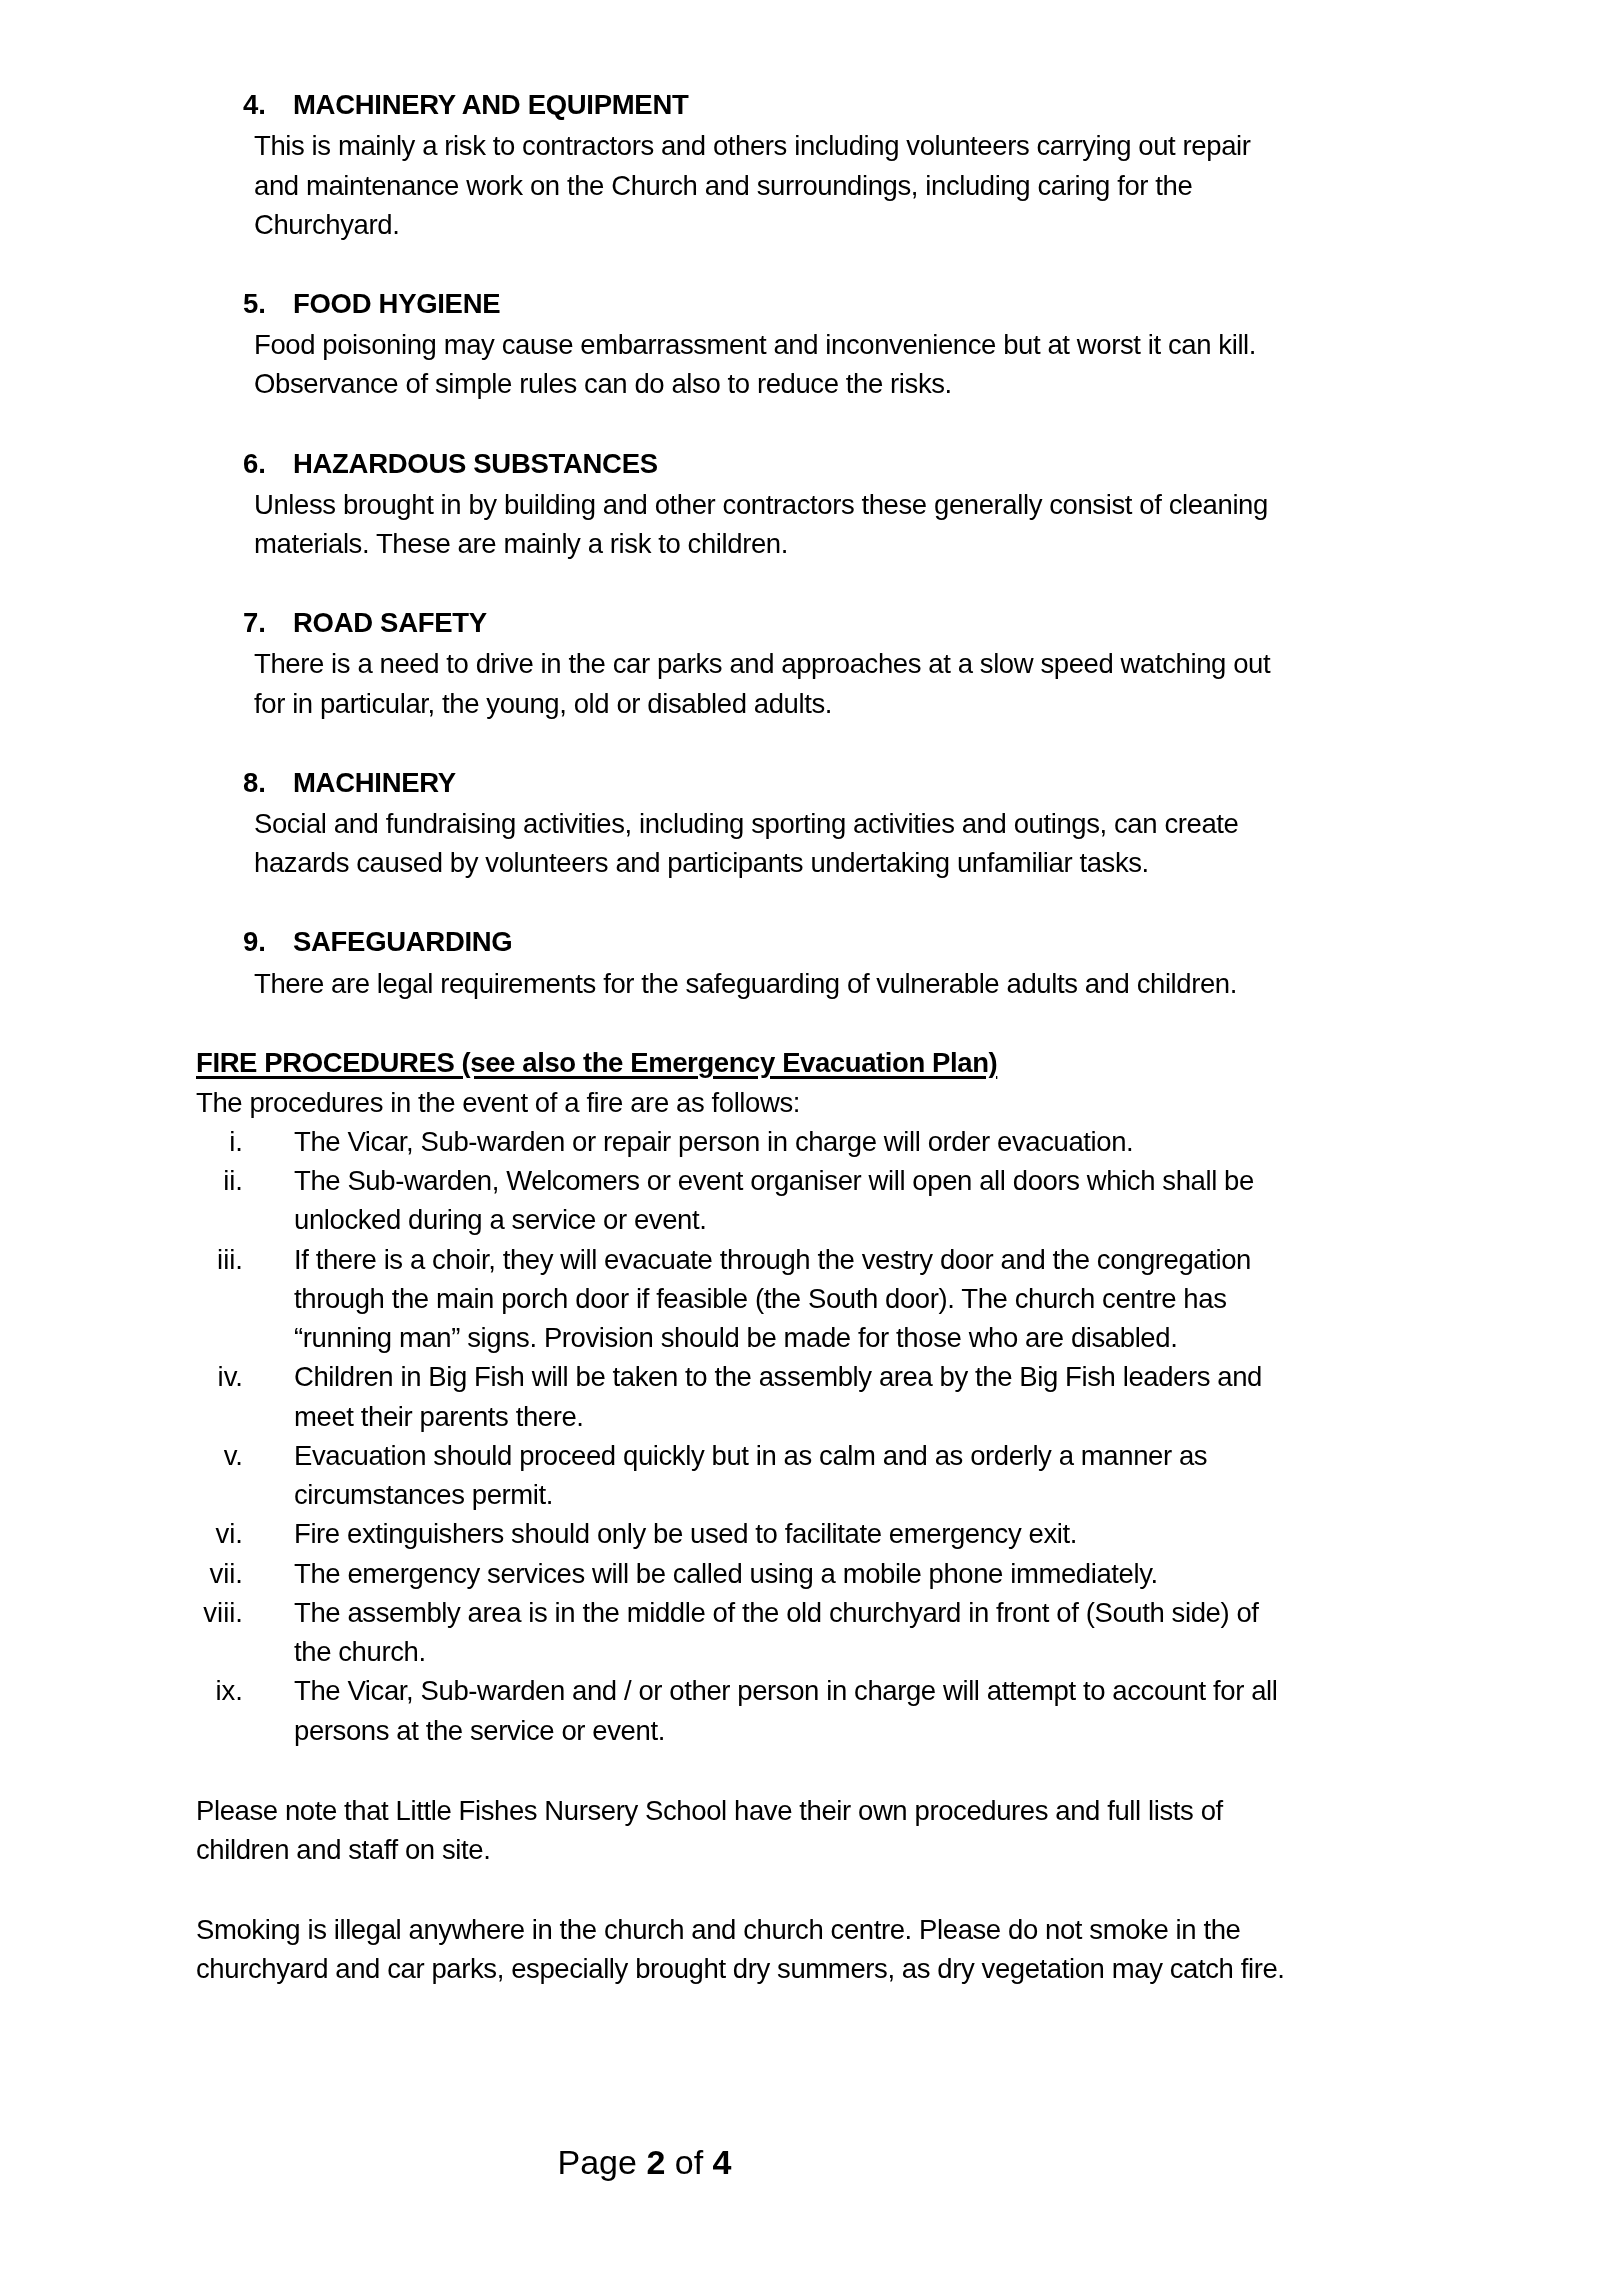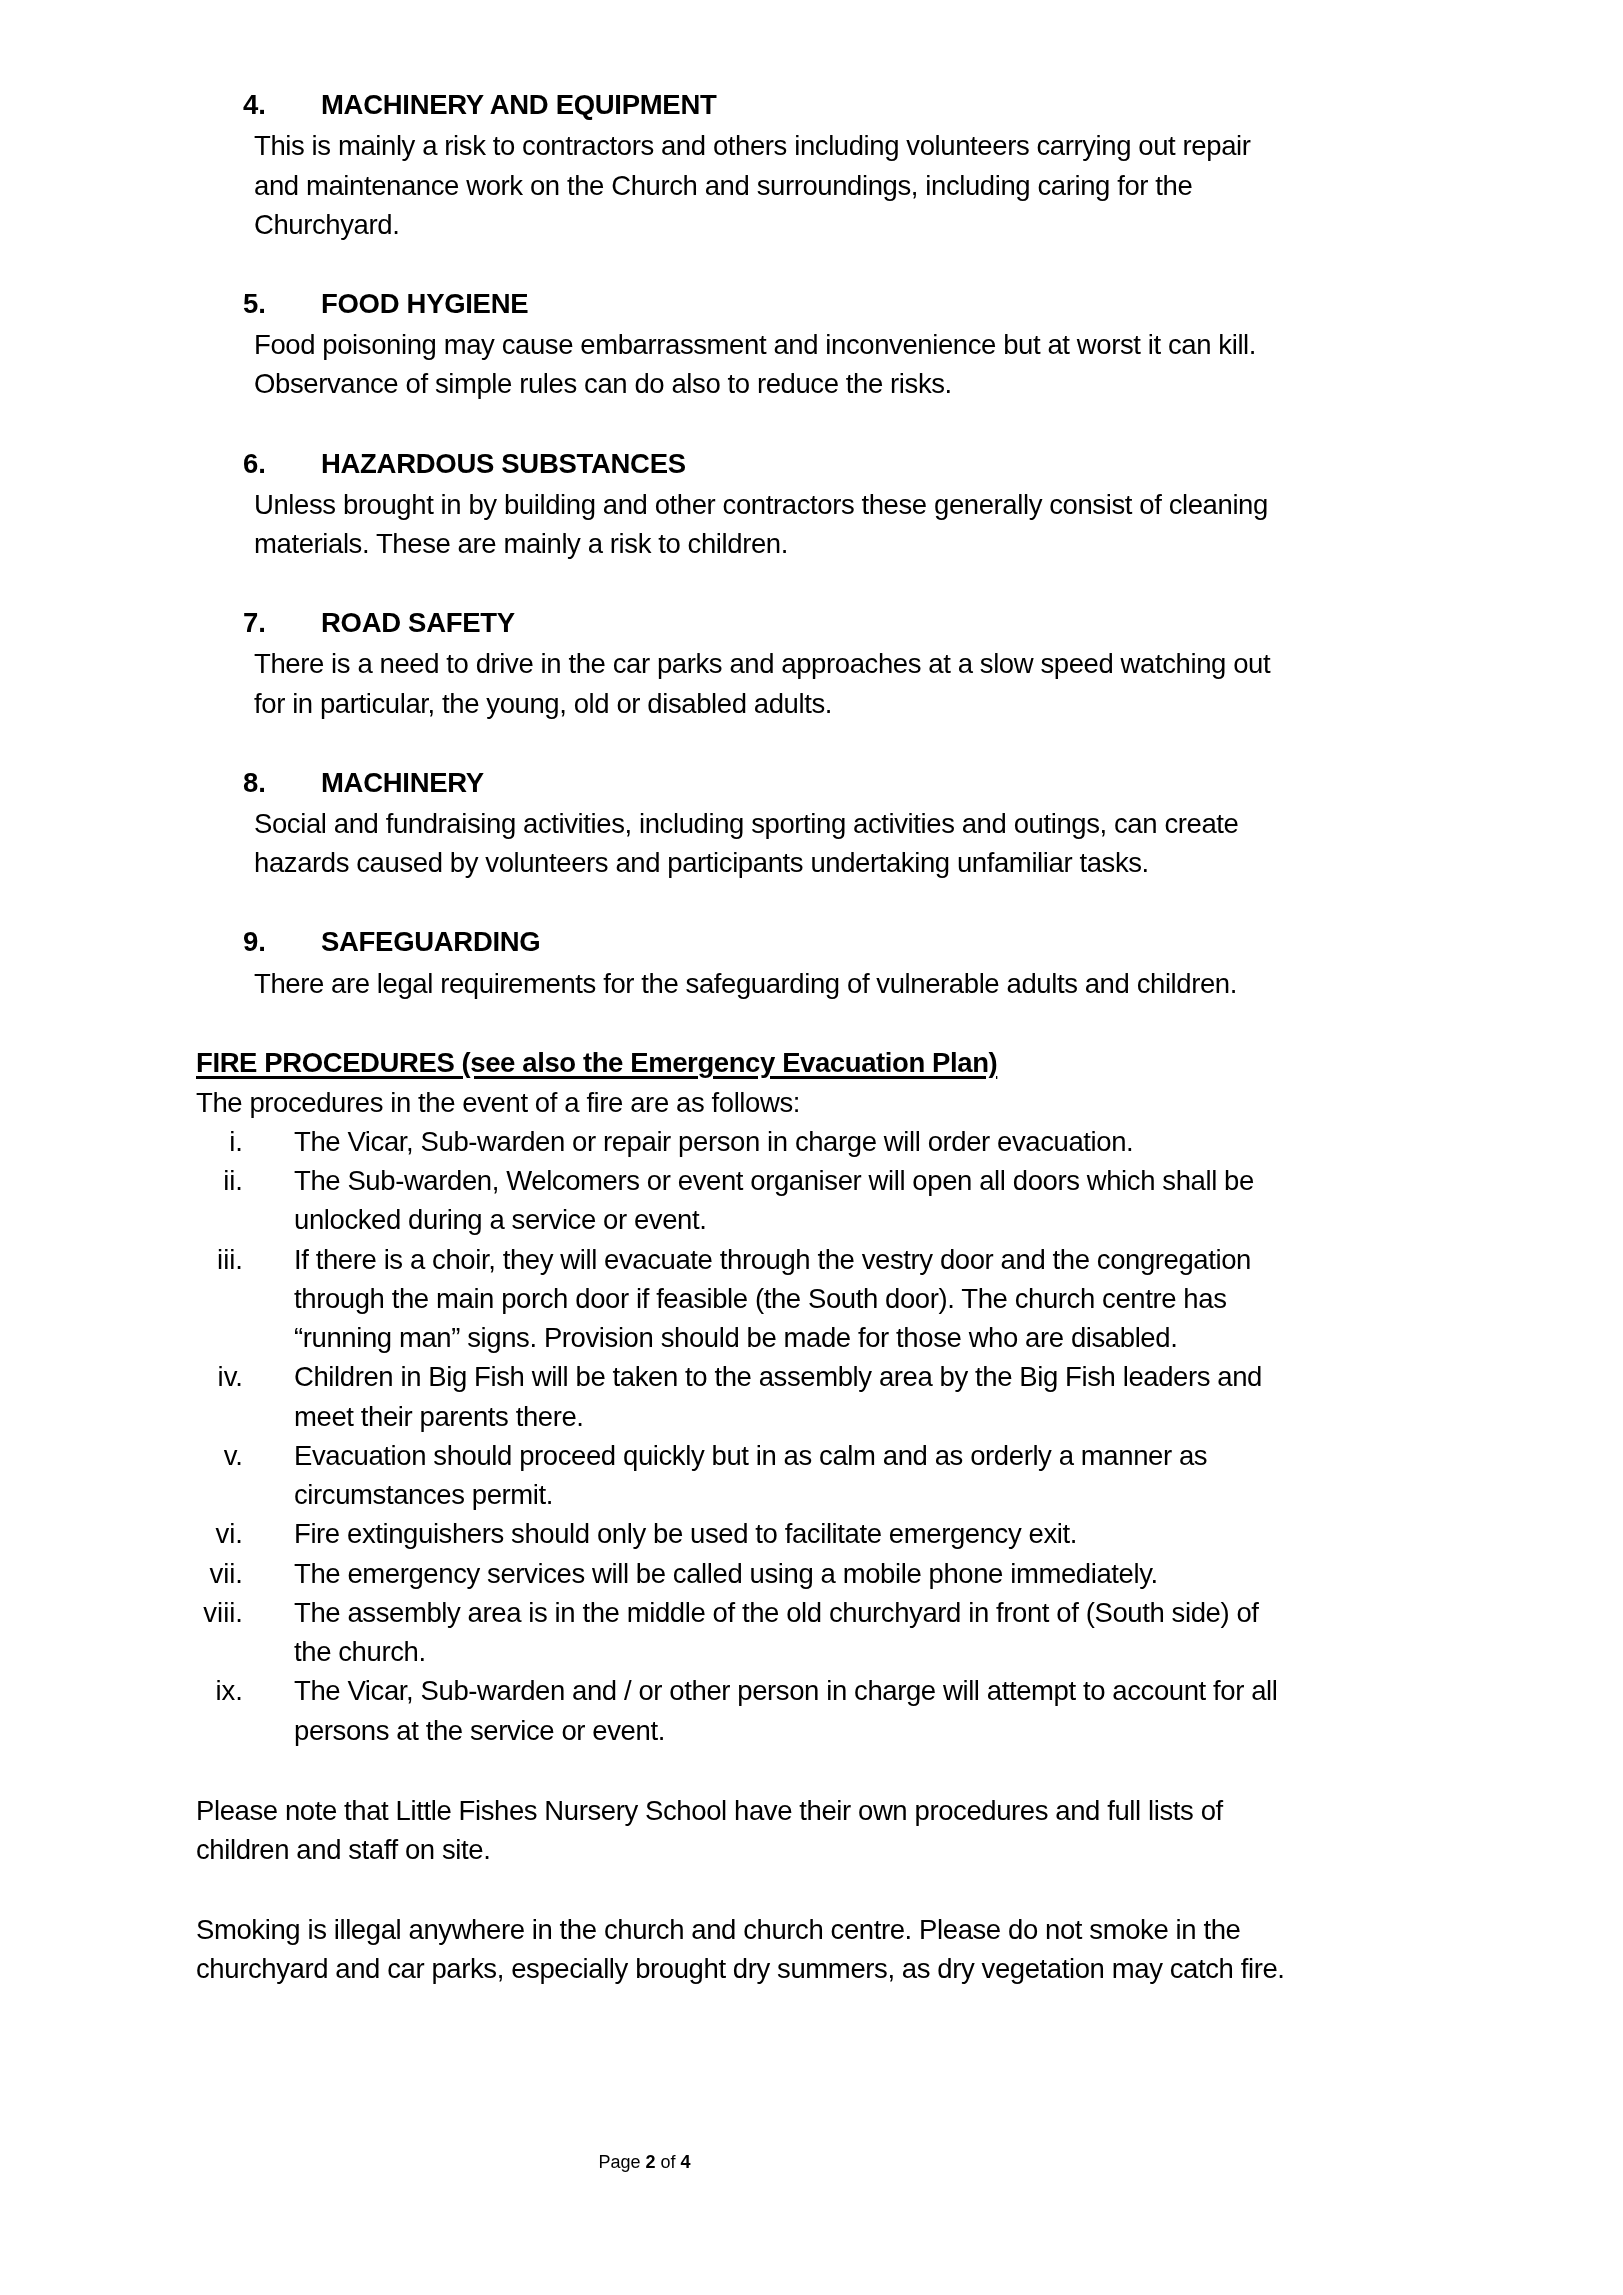--- a/index.html
+++ b/index.html
@@ -2,24 +2,24 @@
 <html style="font-size:10.5px"><head>
 <meta charset="utf-8">
 <style>
   html, body { margin: 0; padding: 0; background: #ffffff; }
   body { width: 1623px; height: 2295px; position: relative; overflow: hidden;
          font-family: "Liberation Sans", sans-serif; color: #000; }
   .page { position: absolute; left: 0; top: 0; width: 1623px; height: 2295px; }
   .line { position: absolute; font-size: 27.5px; line-height: 39px; white-space: nowrap; letter-spacing: -0.4px; }
   .bold { font-weight: bold; }
   .sec-num { position: absolute; font-size: 27.5px; line-height: 39px; font-weight: bold; }
-  .sec-title { position: absolute; font-size: 27.5px; line-height: 39px; font-weight: bold; letter-spacing: -0.3px; margin-left: 28px; }
+  .sec-title { position: absolute; font-size: 27.5px; line-height: 39px; font-weight: bold; letter-spacing: -0.3px; }
   .roman { position: absolute; font-size: 27.5px; line-height: 39px; width: 52px; text-align: right; }
   .underline { text-decoration: underline; text-decoration-thickness: 2.6px; text-underline-offset: 3.9px; text-align: center; }
-  .footer { position: absolute; left: 0; width: 1289px; top: 2143px; text-align: center; font-size: 18px; line-height: 39px; }
+  .footer { position: absolute; left: 0; width: 1289px; top: 2143px; text-align: center; font-size: 34px; line-height: 39px; }
 </style>
 </head>
 <body>
 
 <div class="page">
 
   <div>
     <span class="sec-num" style="left:243px;top:85px">4.</span>
     <span class="sec-title" style="left:293px;top:85px">MACHINERY AND EQUIPMENT</span>
     <span class="line" style="left:254px;top:126px">This is mainly a risk to contractors and others including volunteers carrying out repair</span>

